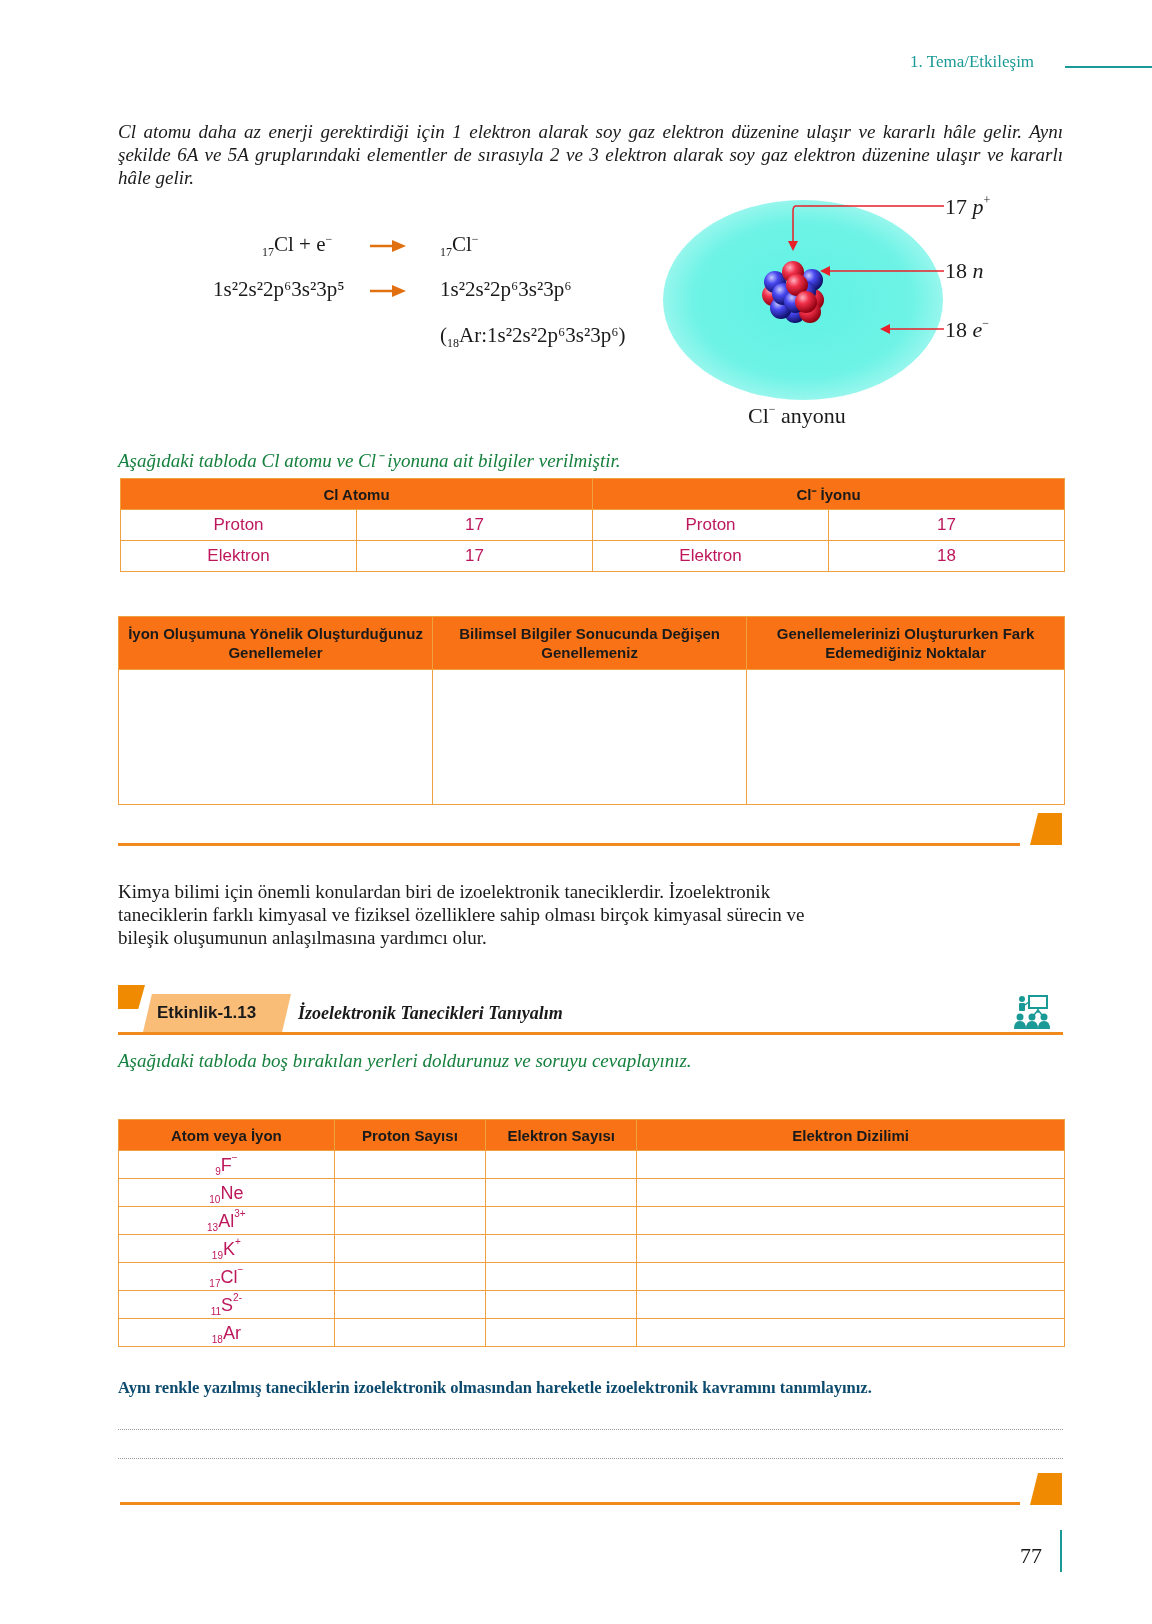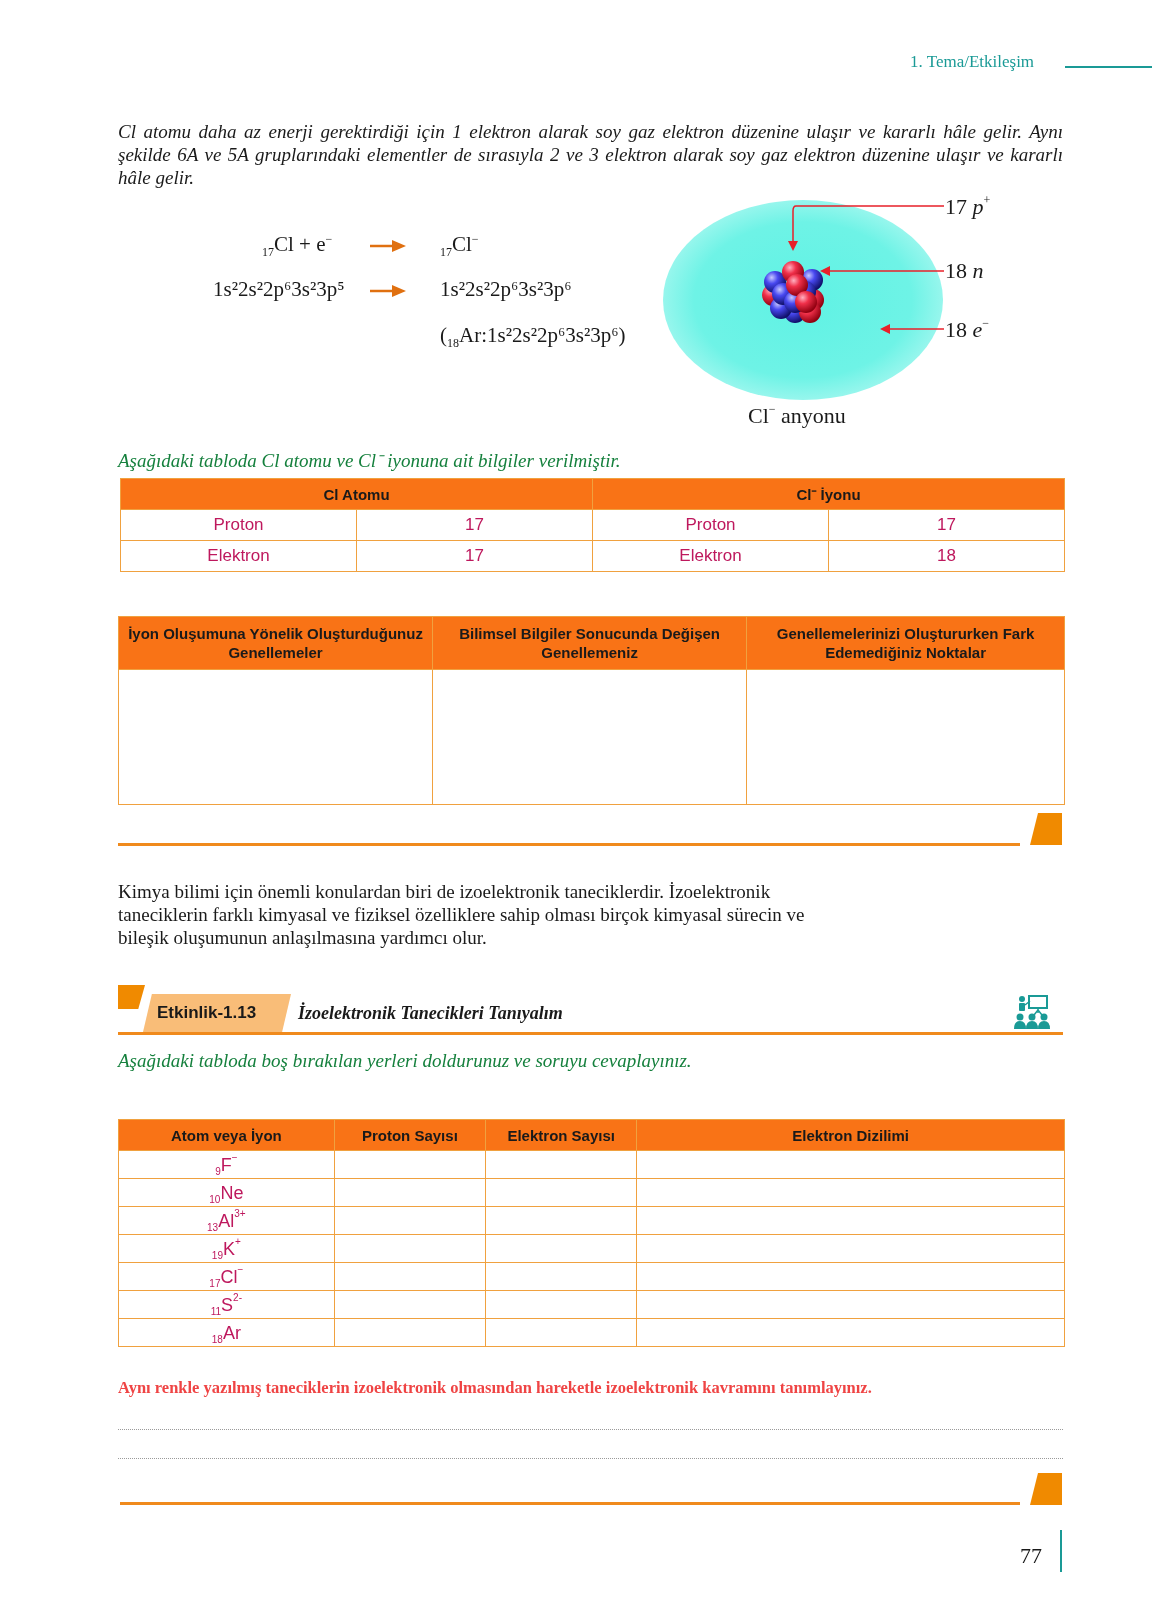--- a/index.html
+++ b/index.html
@@ -61,21 +61,21 @@
 
   .t3 { left: 118px; top: 1083px; width: 947px; margin-top: 36px; }
   .t3 th { height: 31px; font-size: 15px; }
   .t3 td { height: 28px; }
   .t3 .chem { font-family: "Liberation Sans", sans-serif; font-size: 18px; }
   .chem sub { font-size: 10px; vertical-align: -4px; }
   .chem sup { font-size: 10px; vertical-align: 10px; }
   .red { color: #e8202a; }
   .blue { color: #2f7fe0; }
 
-  .question { left: 118px; top: 1378px; font-family: "Liberation Serif", serif; font-weight: bold; font-size: 16.5px; color: #ef4444; }
+  .question { left: 118px; top: 1378px; font-family: "Liberation Serif", serif; font-weight: bold; font-size: 16.5px; color: #0c4a6e; }
   .dotline { left: 118px; width: 945px; height: 0; border-top: 1.5px dotted #9a9a9a; }
 
   .page-num { left: 1020px; top: 1543px; font-family: "Liberation Serif", serif; font-size: 22px; color: #1a1a1a; }
   .page-bar { left: 1060px; top: 1530px; width: 2px; height: 42px; background: #1a9a96; }
 </style>
 </head>
 <body>
 
 <div class="abs header-title">1. Tema/Etkileşim</div>
 <div class="abs header-line"></div>

